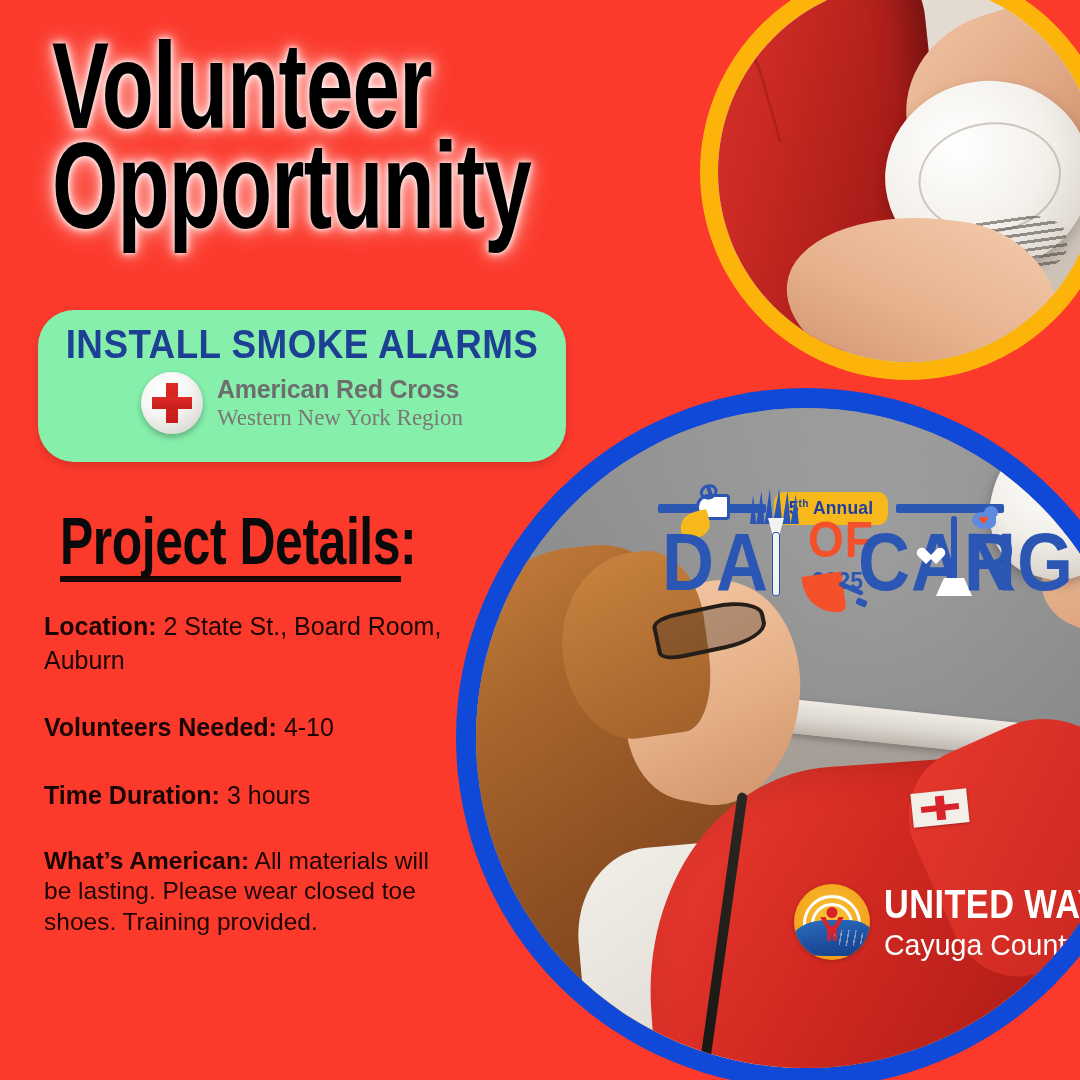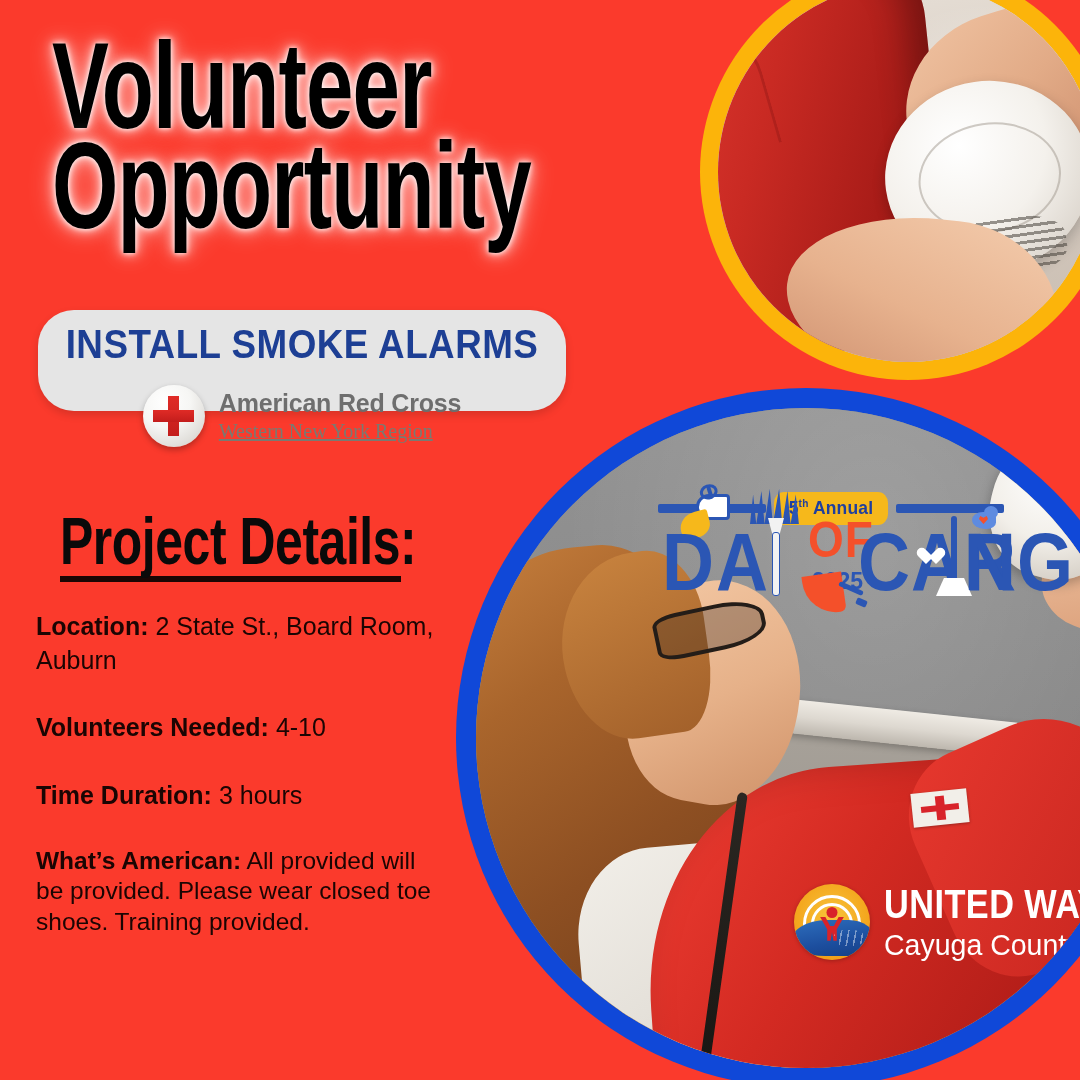--- a/index.html
+++ b/index.html
@@ -577,42 +577,42 @@
       0 0 20px rgba(255,255,255,0.55),
       0 0 30px rgba(255,255,255,0.32);
     white-space: nowrap;
   }
 
   .yellow-banner {
     position: absolute;
     left: 38px;
     top: 310px;
     width: 528px;
-    height: 101px;
-    background: #e5e5e5;
+    height: 152px;
+    background: #86efac;
     border-radius: 36px;
     box-shadow: 0 4px 8px rgba(0,0,0,0.14);
     z-index: 8;
   }
   .banner-title {
     text-align: center;
     color: #1D3F94;
     font-family: "Liberation Sans Narrow", "Liberation Sans", sans-serif;
     font-weight: 700;
     font-size: 40px;
     letter-spacing: 0.5px;
     padding-top: 12px;
     transform: scaleX(0.92);
   }
   .banner-org {
     display: flex;
     align-items: center;
     justify-content: center;
     gap: 14px;
-    margin-top: 18px;
+    margin-top: 5px;
   }
   .rc-mark {
     position: relative;
     width: 62px; height: 62px;
     border-radius: 50%;
     background: radial-gradient(circle at 36% 28%, #ffffff 0%, #f6f6f4 42%, #e2e0dc 72%, #c8c5bf 100%);
     box-shadow: 0 3px 6px rgba(0,0,0,0.28);
     flex: none;
   }
   .rc-mark::before {
@@ -632,23 +632,22 @@
     color: #6E6E6E;
     font-family: "Liberation Sans", sans-serif;
     font-weight: 700;
     font-size: 25px;
     letter-spacing: -0.2px;
   }
   .rc-name2 {
     color: #7A7A72;
     font-family: "Liberation Serif", serif;
     font-weight: 400;
-    font-size: 20px;
+    font-size: 23px;
     margin-top: 2px;
-    text-decoration: underline;
   }
 
   .details-head {
     position: absolute;
     left: 60px;
     top: 508px;
     z-index: 8;
   }
   .details-head-text {
     font-family: "Liberation Sans Narrow", "Liberation Sans", sans-serif;
@@ -662,21 +661,21 @@
   }
   .details-rule {
     width: 341px;
     height: 6px;
     background: #1A0604;
     margin-top: 10px;
   }
 
   .details-body {
     position: absolute;
-    left: 36px;
+    left: 44px;
     top: 610px;
     width: 412px;
     z-index: 8;
     color: #1B0503;
     font-family: "Liberation Sans", sans-serif;
     font-size: 25px;
     line-height: 1.34;
   }
   .detail-row { margin-bottom: 34px; }
   .detail-row:last-of-type { margin-bottom: 0; }
@@ -821,17 +820,17 @@
     <div class="details-rule"></div>
   </div>
 
   <div class="details-body">
     <div class="detail-row"><b>Location:</b><span> 2 State St., Board Room, Auburn</span></div>
 
     <div class="detail-row"><b>Volunteers Needed:</b><span> 4-10</span></div>
 
     <div class="detail-row"><b>Time Duration:</b><span> 3 hours</span></div>
 
-    <div class="detail-row detail-compact"><b>What’s American:</b><span> All provided will be provided. Please wear closed toe shoes. Training provided.</span></div>
+    <div class="detail-row detail-compact"><b>What’s American:</b><span> All materials will be lasting. Please wear closed toe shoes. Training provided.</span></div>
   </div>
 
 
 </div>
 
 </body></html>

